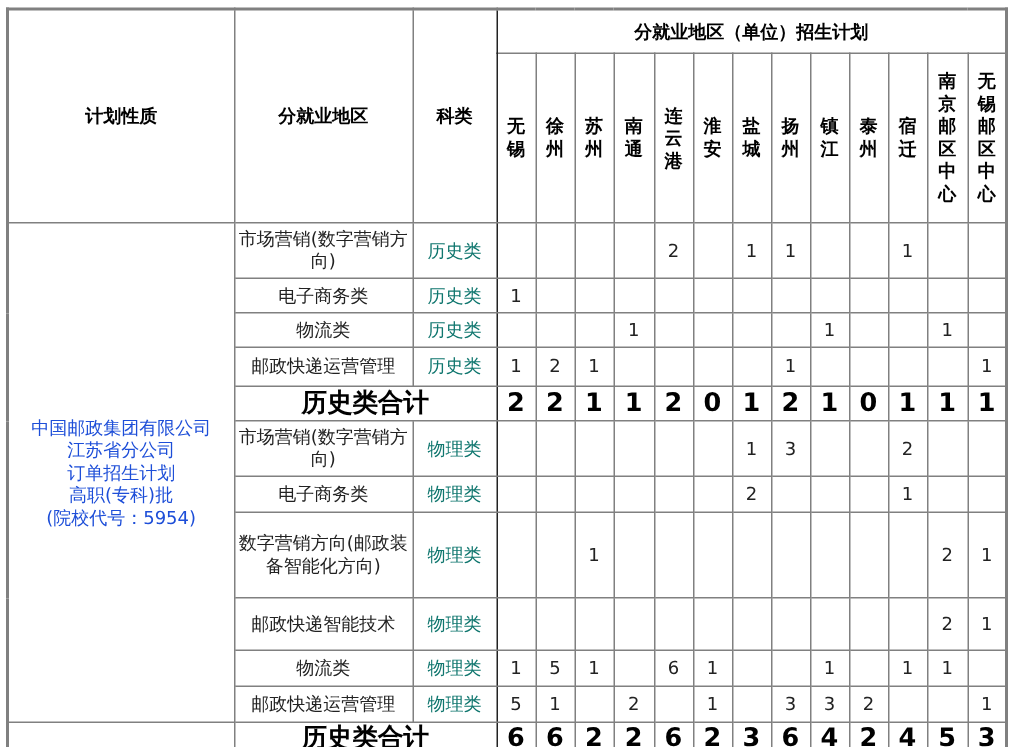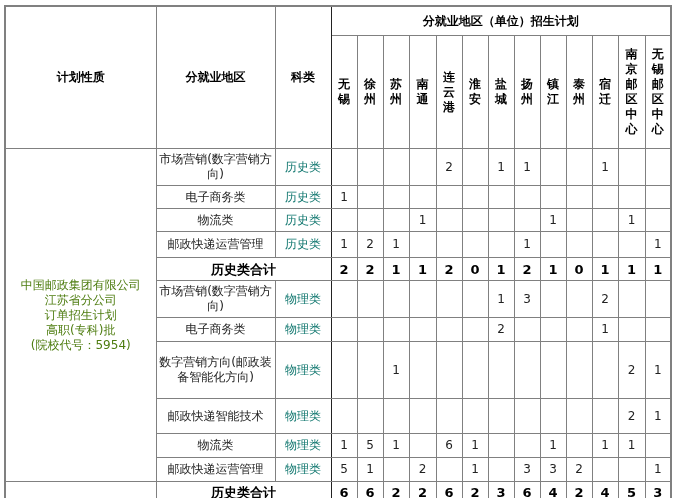--- a/index.html
+++ b/index.html
@@ -9,23 +9,23 @@
                  table-layout: fixed; width: 666px; border: 2px solid #808080; }
     table.plan td, table.plan th { border: 1px solid #808080; padding: 0; font-size: 12px;
                  line-height: 15px; text-align: center; vertical-align: middle; overflow: hidden; }
     th { font-weight: bold; font-size: 12.5px; }
     .hdr-main { height: 28px; font-size: 13px; }
     .region-hdr { font-weight: bold; font-size: 12.5px; line-height: 16px; }
     .region-hdr span { display: block; width: 14px; margin: 0 auto; word-break: break-all; }
     td.major { text-align: left; padding-left: 3px; padding-right: 2px; color: #222; }
     td.subj { color: #0f766e; }
     td.num { color: #222; font-size: 12px; }
-    tr.total td { font-weight: bold; font-size: 13px; }
+    tr.total td { font-weight: bold; font-size: 17px; }
     tr.total td.total-label { font-weight: bold; }
-    td.plan-nature { color: #4d7c0f; line-height: 19px; font-size: 12px; }
+    td.plan-nature { color: #1d4ed8; line-height: 19px; font-size: 12px; }
     .plan-nature div { white-space: nowrap; }
     .dark-r { border-right: 1px solid #222 !important; }
   </style>
 </head>
 <body>
 
 <table class="plan">
   <colgroup>
     <col style="width:151px">
       <col style="width:119px">

